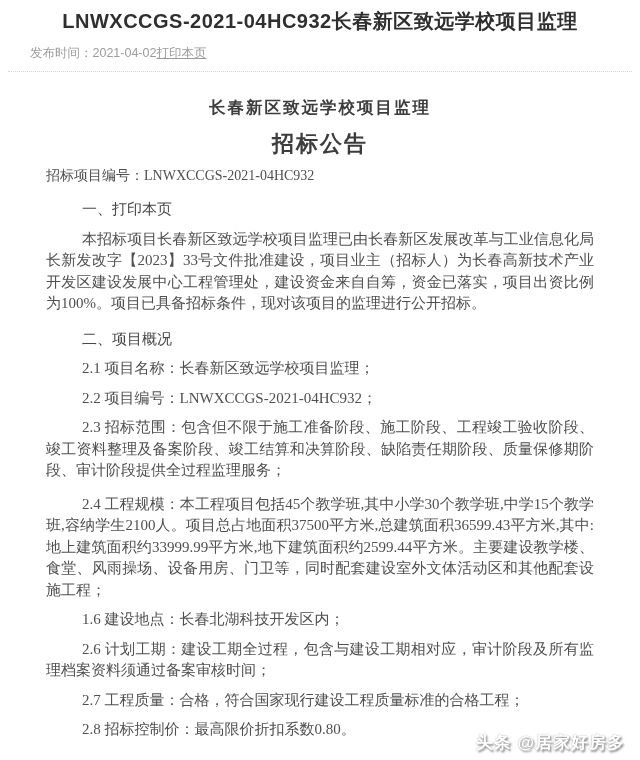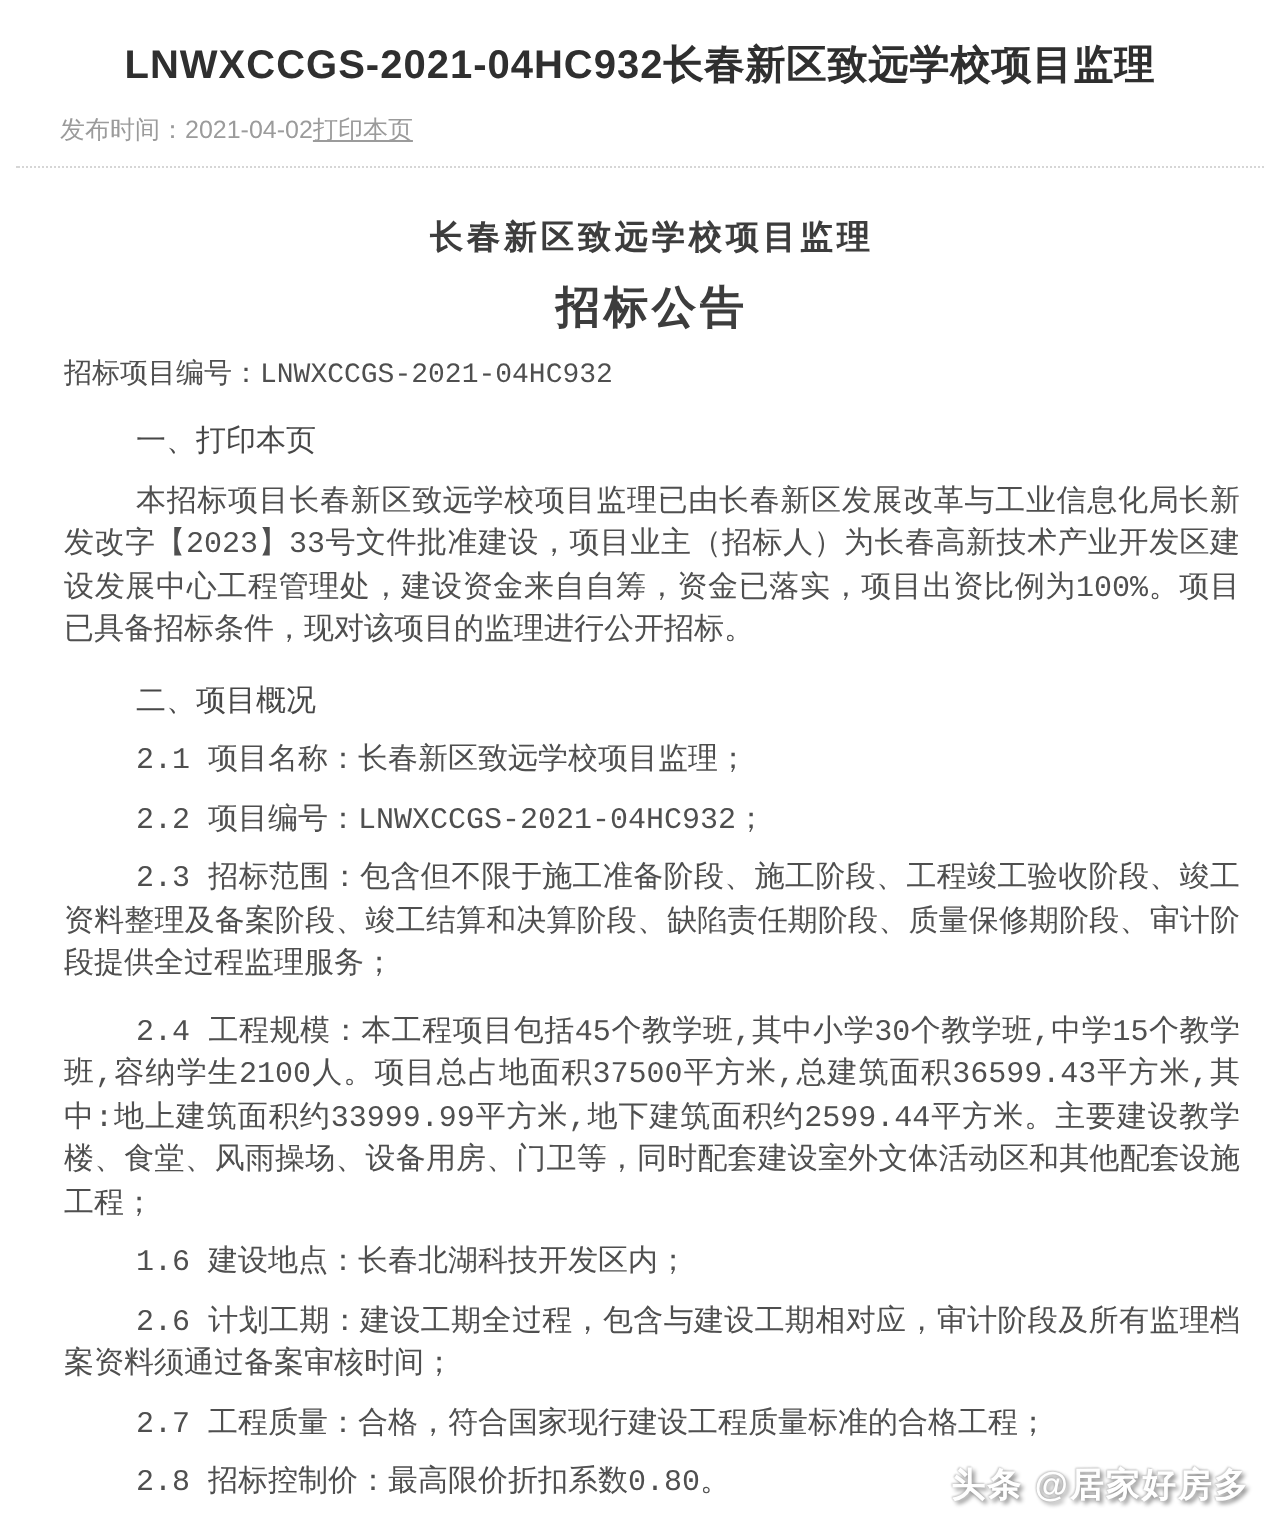--- a/index.html
+++ b/index.html
@@ -12,21 +12,21 @@
     overflow: hidden;
   }
   .page {
     position: relative;
     width: 640px;
     height: 760px;
     background: #ffffff;
   }
 
   
-  .header { padding-top: 21px; }
+  .header { padding-top: 9px; }
   .page-title {
     margin: 0 24px;
     text-align: center;
     font-size: 20px;
     line-height: 25px;
     font-weight: bold;
     color: #2f2f2f;
     letter-spacing: 0.5px;
   }
   .meta-row {
@@ -39,26 +39,25 @@
     color: #9b9b9b;
   }
   .print-link {
     color: #9b9b9b;
     text-decoration: underline;
     cursor: pointer;
   }
 
   
   .doc {
-    padding: 0 20px;
-    font-family: Liberation Mono, monospace;
+    padding: 0 46px;
+    font-family: Liberation Serif, serif;
     color: #4f4f4f;
     font-size: 15px;
     text-align: justify;
-    margin-left: 12px;
   }
   .doc-title {
     margin: 25px 0 0;
     text-align: center;
     font-size: 16.5px;
     line-height: 21px;
     font-weight: bold;
     color: #3d3d3d;
     letter-spacing: 2px;
   }

